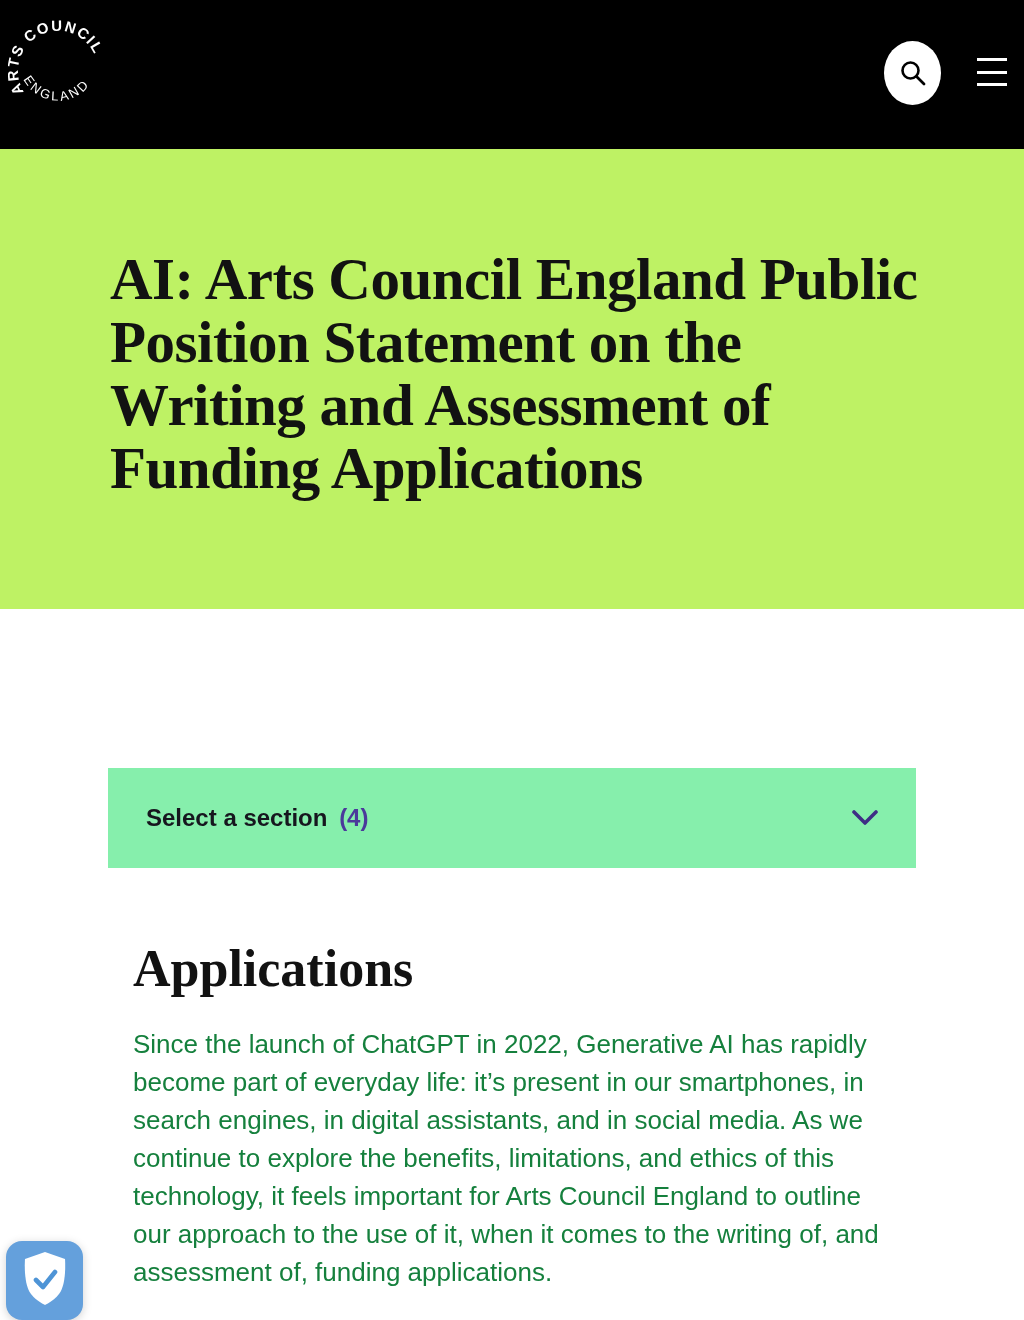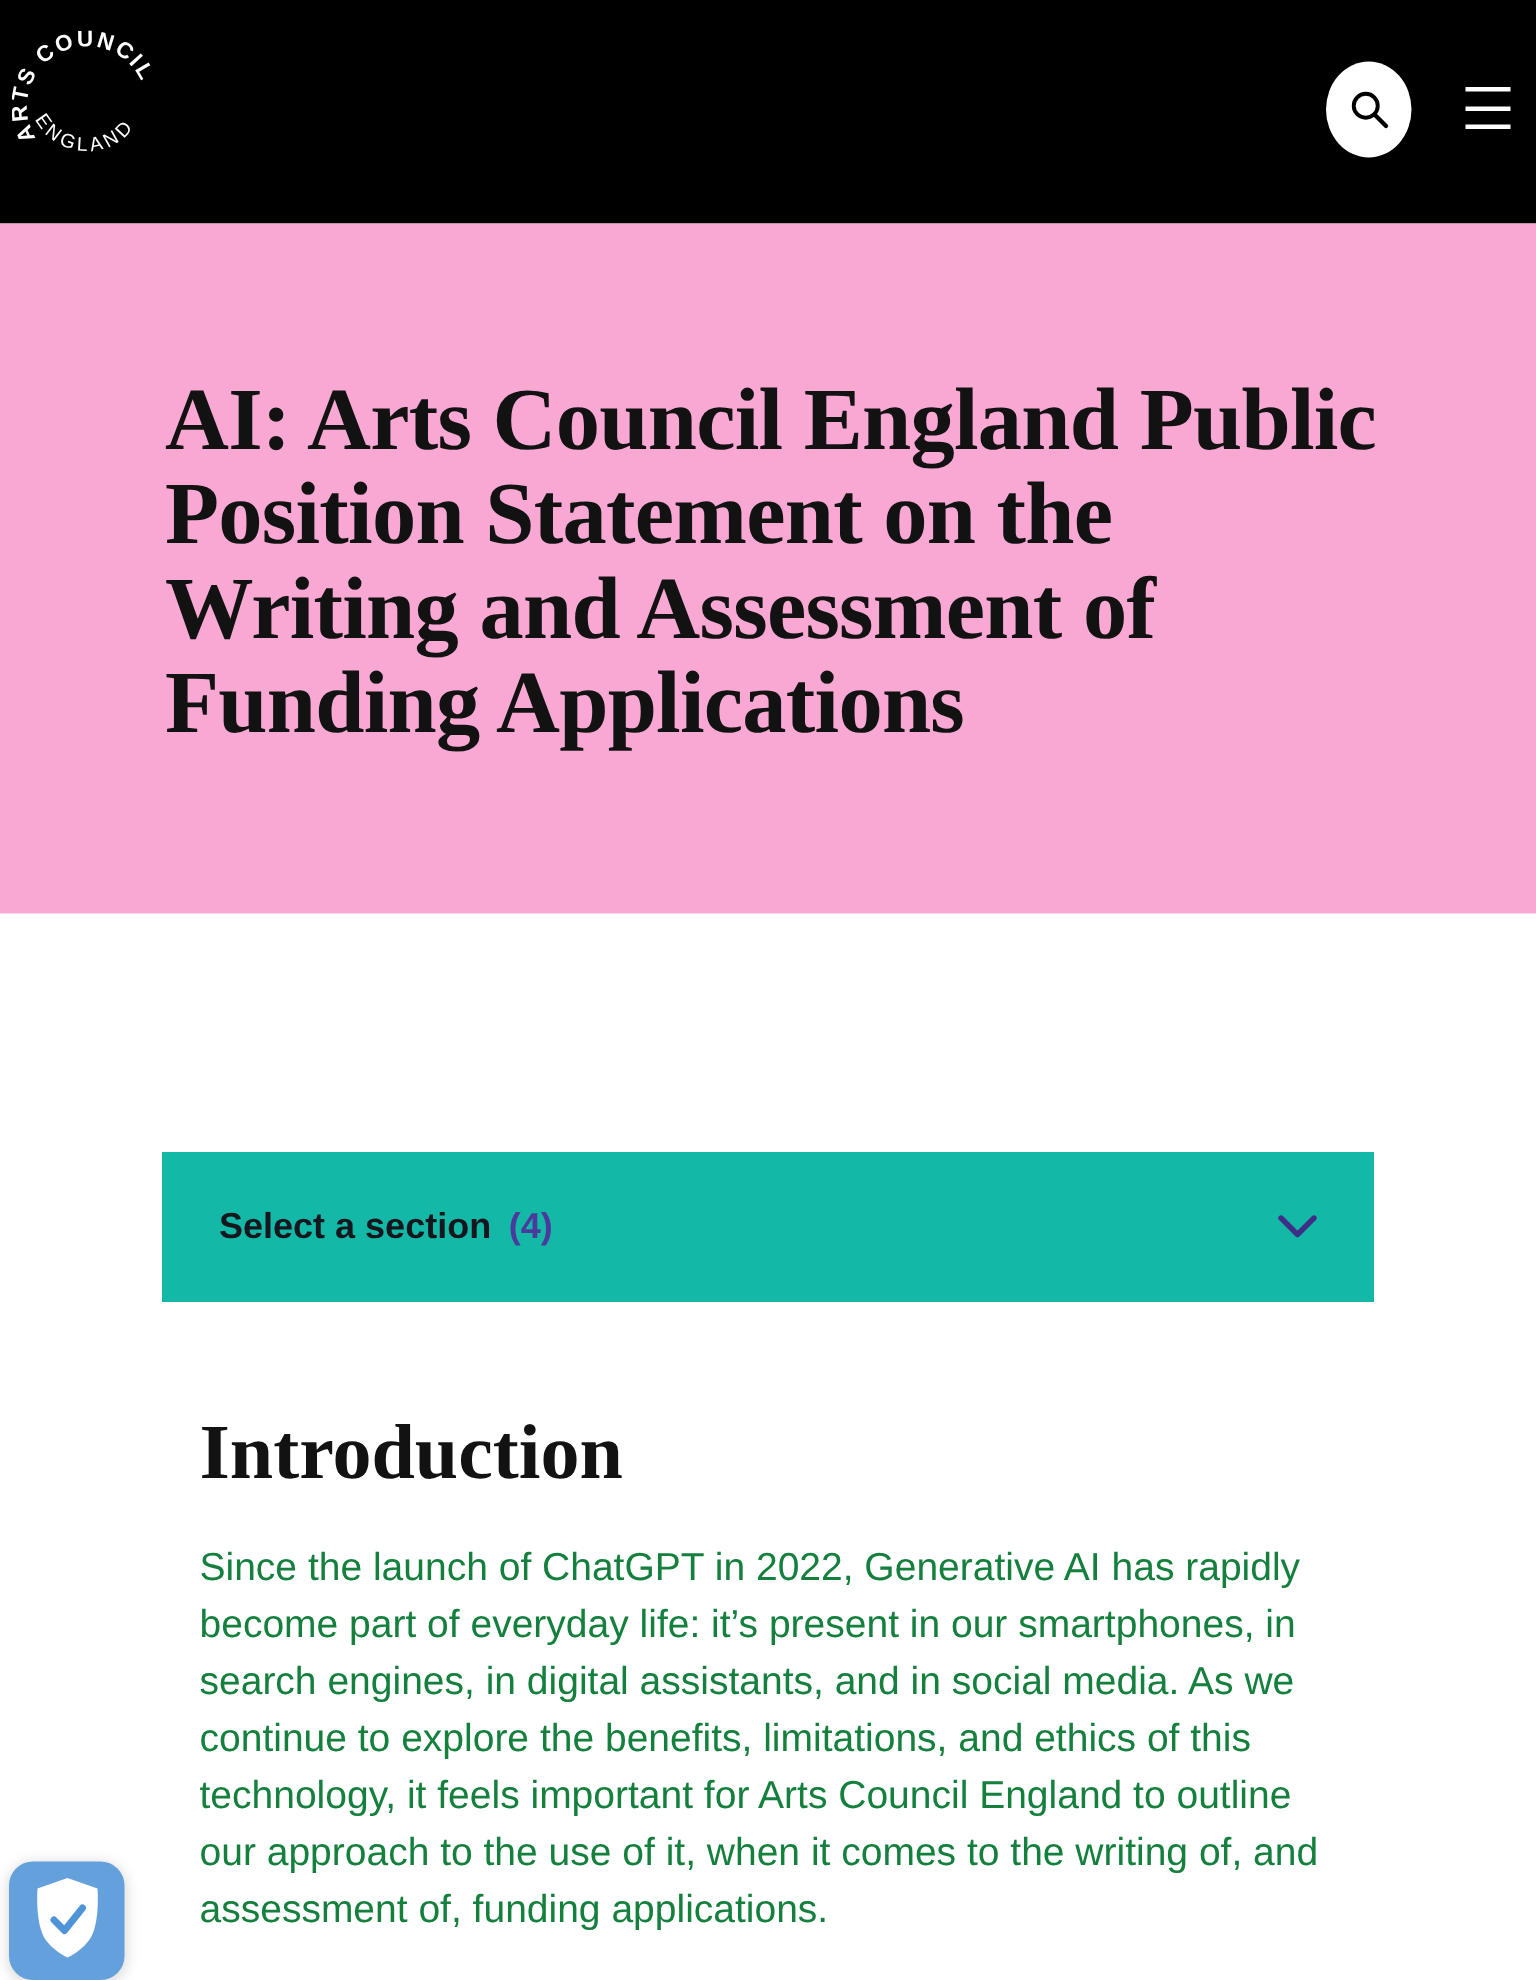--- a/index.html
+++ b/index.html
@@ -67,21 +67,21 @@
     background: #ffffff;
   }
 
   
   .hero {
     position: absolute;
     top: 149px;
     left: 0;
     width: 1024px;
     height: 460px;
-    background: #f9a8d4;
+    background: #bef264;
   }
   .hero-title {
     position: absolute;
     top: 99px;
     left: 110px;
     width: 830px;
     margin: 0;
     font-family: "Liberation Serif", "DejaVu Serif", serif;
     font-weight: 700;
     font-size: 59px;
@@ -90,21 +90,21 @@
     color: #121212;
   }
 
   
   .section-selector {
     position: absolute;
     top: 768px;
     left: 108px;
     width: 808px;
     height: 100px;
-    background: #14b8a6;
+    background: #86efac;
     border: none;
     cursor: pointer;
     display: flex;
     align-items: center;
     justify-content: space-between;
     padding: 0 38px;
     box-sizing: border-box;
     font-family: "Liberation Sans", sans-serif;
   }
   .section-selector .label {
@@ -208,21 +208,21 @@
     <span>
       <span class="label">Select a section</span>
       <span class="count">(4)</span>
     </span>
     <svg class="chevron-icon" viewBox="0 0 26 16">
       <polyline points="2,2 13,13 24,2" fill="none" stroke="#3E2E85" stroke-width="3.6" stroke-linecap="round" stroke-linejoin="round"></polyline>
     </svg>
   </button>
 
   <div class="main-content">
-    <h2 class="intro-heading">Introduction</h2>
+    <h2 class="intro-heading">Applications</h2>
     <p class="intro-paragraph">Since the launch of ChatGPT in 2022, Generative AI has rapidly become part of everyday life: it’s present in our smartphones, in search engines, in digital assistants, and in social media. As we continue to explore the benefits, limitations, and ethics of this technology, it feels important for Arts Council England to outline our approach to the use of it, when it comes to the writing of, and assessment of, funding applications.</p>
   </div>
 
   <button class="privacy-badge">
     <svg width="52" height="58" viewBox="0 0 52 58">
       <path d="M26 2 L46 9 C46 9 48 34 40 44 C34 51.5 26 55 26 55 C26 55 18 51.5 12 44 C4 34 6 9 6 9 Z" fill="#ffffff"></path>
       <polyline points="17,30 24,37 36,22" fill="none" stroke="#4E94D6" stroke-width="4.6" stroke-linecap="round" stroke-linejoin="round"></polyline>
     </svg>
   </button>
 

